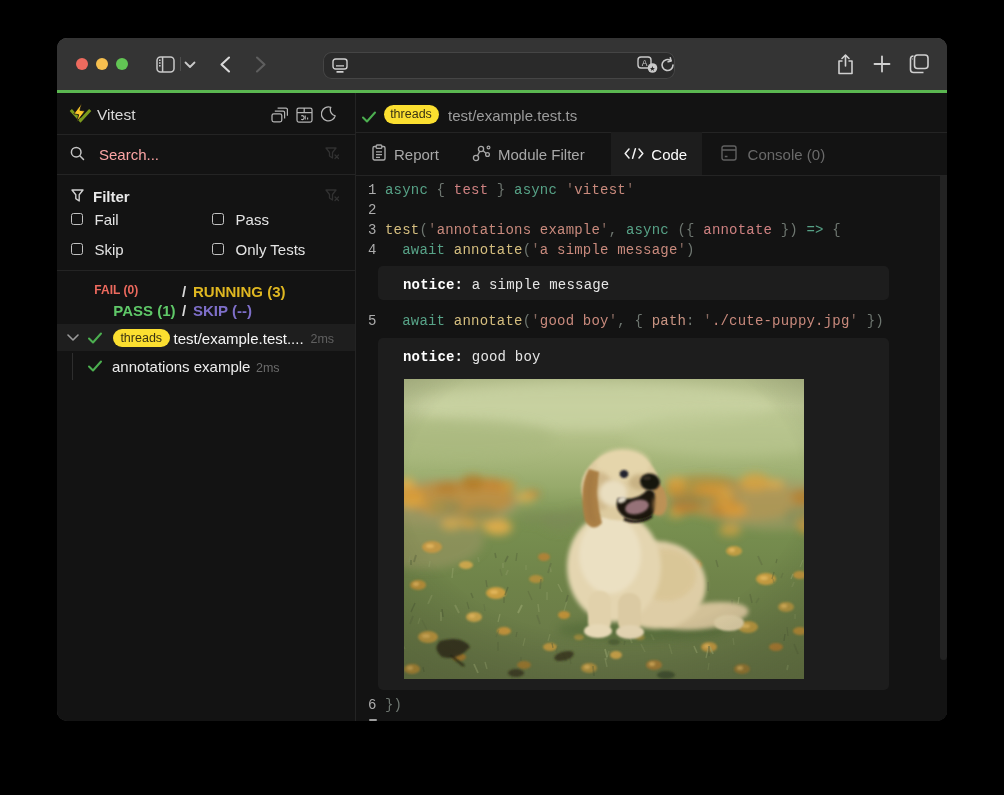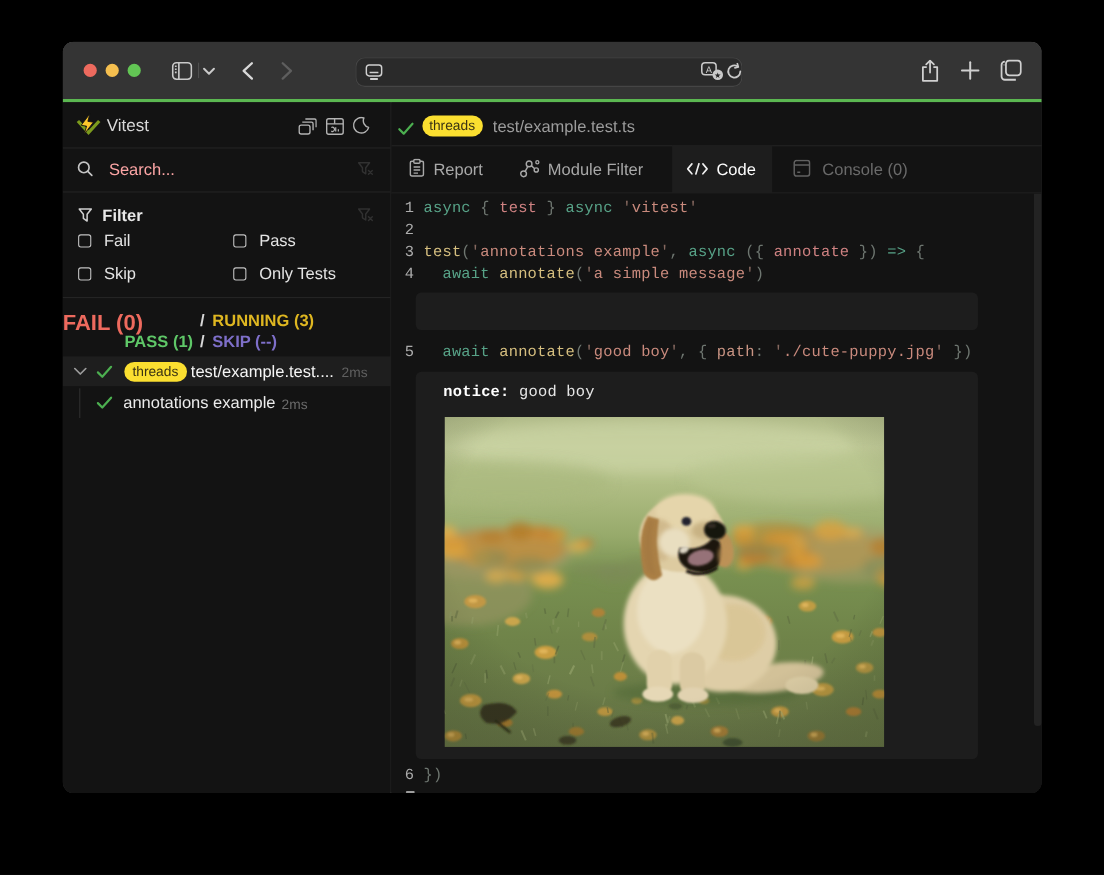--- a/index.html
+++ b/index.html
@@ -126,21 +126,21 @@
     <div class="abs" style="left:14px;top:120.5px;width:11.5px;height:11.5px;border:1.5px solid #c2c2c2;border-radius:2.5px;"></div>
     <div class="abs lbl" style="left:37.5px;top:118.5px;text-align:center;">Fail</div>
     <div class="abs" style="left:155.3px;top:120.5px;width:11.5px;height:11.5px;border:1.5px solid #c2c2c2;border-radius:2.5px;"></div>
     <div class="abs lbl" style="left:178.6px;top:118.5px;">Pass</div>
     <div class="abs" style="left:14px;top:150.5px;width:11.5px;height:11.5px;border:1.5px solid #c2c2c2;border-radius:2.5px;"></div>
     <div class="abs lbl" style="left:37.5px;top:148.5px;">Skip</div>
     <div class="abs" style="left:155.3px;top:150.5px;width:11.5px;height:11.5px;border:1.5px solid #c2c2c2;border-radius:2.5px;"></div>
     <div class="abs lbl" style="left:178.6px;top:148.5px;">Only Tests</div>
     <div class="abs" style="left:0;top:177.5px;width:298px;height:1px;background:#242424;"></div>
 
-    <div class="abs" style="left:0;top:190px;width:118.5px;text-align:left;font-size:20px;font-weight:bold;color:#ED6A5E;">FAIL (0)</div>
+    <div class="abs" style="left:0;top:190px;width:118.5px;text-align:center;font-size:12px;font-weight:bold;color:#ED6A5E;">FAIL (0)</div>
     <div class="abs" style="left:118.5px;top:190px;width:17px;text-align:center;font-size:15px;font-weight:bold;color:#d8d8d8;">/</div>
     <div class="abs" style="left:136px;top:190px;font-size:15px;font-weight:bold;color:#DFB721;">RUNNING (3)</div>
     <div class="abs" style="left:0;top:209.5px;width:118.5px;text-align:right;font-size:15px;font-weight:bold;color:#5FC868;">PASS (1)</div>
     <div class="abs" style="left:118.5px;top:209.5px;width:17px;text-align:center;font-size:15px;font-weight:bold;color:#d8d8d8;">/</div>
     <div class="abs" style="left:136px;top:209.5px;font-size:15px;font-weight:bold;color:#7E6FC9;">SKIP (--)</div>
 
     <div class="abs" style="left:0;top:231px;width:298px;height:27.5px;background:#1e1e1e;"></div>
     <svg class="abs" style="left:10px;top:241px" width="12" height="7" viewBox="0 0 12 7">
       <path d="M1 1 L6 6 L11 1" fill="none" stroke="#9a9a9a" stroke-width="1.6" stroke-linecap="round" stroke-linejoin="round"></path>
     </svg>
@@ -211,20 +211,21 @@
       <div class="mono abs" style="left:0;top:519px;width:20.5px;text-align:right;color:#acacac;">6</div>
 
       <div class="mono abs" style="left:29px;top:4.5px;"><span style="color:#57A287">async</span><span style="color:#6e7670"> { </span><span style="color:#CE8181">test</span><span style="color:#6e7670"> } </span><span style="color:#57A287">async</span><span style="color:#85685f"> '</span><span style="color:#C98A7D">vitest</span><span style="color:#85685f">'</span>
 &nbsp;
 <span style="color:#D5BE7F">test</span><span style="color:#6e7670">(</span><span style="color:#85685f">'</span><span style="color:#C98A7D">annotations example</span><span style="color:#85685f">'</span><span style="color:#6e7670">, </span><span style="color:#57A287">async</span><span style="color:#6e7670"> ({ </span><span style="color:#CE8181">annotate</span><span style="color:#6e7670"> }) </span><span style="color:#57A287">=&gt;</span><span style="color:#6e7670"> {</span>
   <span style="color:#57A287">await</span> <span style="color:#D5BE7F">annotate</span><span style="color:#6e7670">(</span><span style="color:#85685f">'</span><span style="color:#C98A7D">a simple message</span><span style="color:#85685f">'</span><span style="color:#6e7670">)</span></div>
       <div class="mono abs" style="left:29px;top:135.5px;">  <span style="color:#57A287">await</span> <span style="color:#D5BE7F">annotate</span><span style="color:#6e7670">(</span><span style="color:#85685f">'</span><span style="color:#C98A7D">good boy</span><span style="color:#85685f">'</span><span style="color:#6e7670">, { </span><span style="color:#C99483">path</span><span style="color:#6e7670">: </span><span style="color:#85685f">'</span><span style="color:#C98A7D">./cute-puppy.jpg</span><span style="color:#85685f">'</span><span style="color:#6e7670"> })</span></div>
       <div class="mono abs" style="left:29px;top:519px;"><span style="color:#6e7670">})</span></div>
 
       <div class="abs" style="left:22px;top:90px;width:511px;height:34px;background:#1d1d1d;border-radius:5px;"></div>
+      <div class="mono abs" style="left:47px;top:99.5px;"><span style="font-weight:bold;color:#ffffff">notice:</span><span style="color:#e6e6e6"> a simple message</span></div>
 
       <div class="abs" style="left:22px;top:162px;width:511px;height:352px;background:#1d1d1d;border-radius:5px;"></div>
       <div class="mono abs" style="left:47px;top:171.5px;"><span style="font-weight:bold;color:#ffffff">notice:</span><span style="color:#e6e6e6"> good boy</span></div>
 
       <div class="abs" style="left:48px;top:203px;width:400px;height:300px;overflow:hidden;" id="photo">
 <svg width="400" height="300" viewBox="0 0 400 300">
 <defs>
 <linearGradient id="gbg" x1="0" y1="0" x2="0" y2="1">
 <stop offset="0" stop-color="#b0ba88"></stop>
 <stop offset="0.09" stop-color="#c1cb98"></stop>

